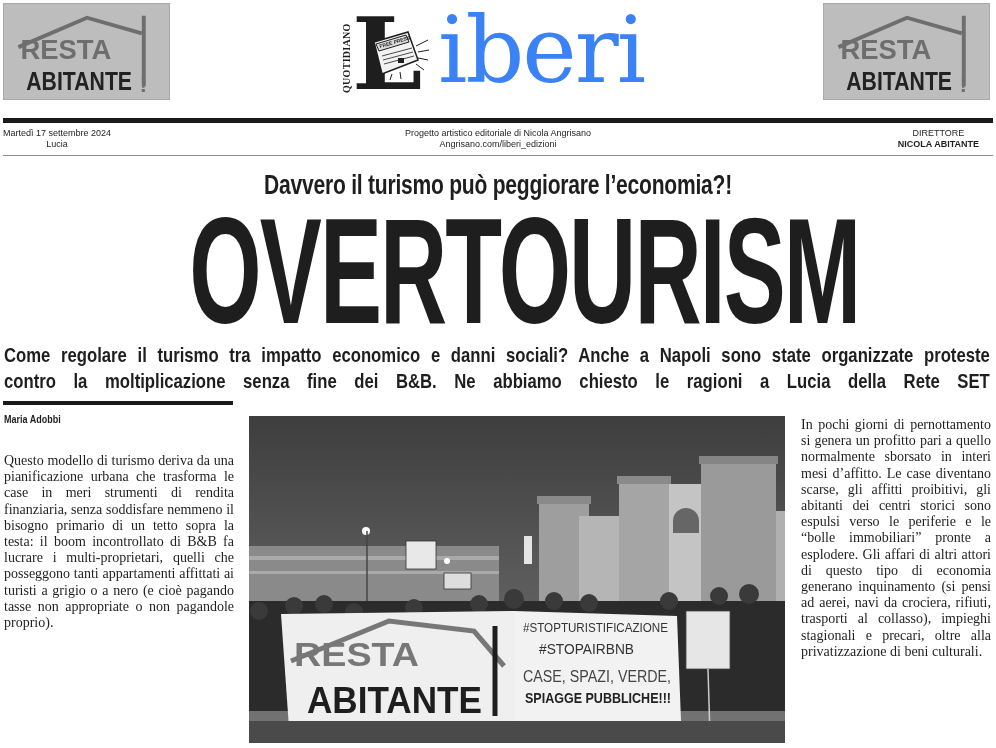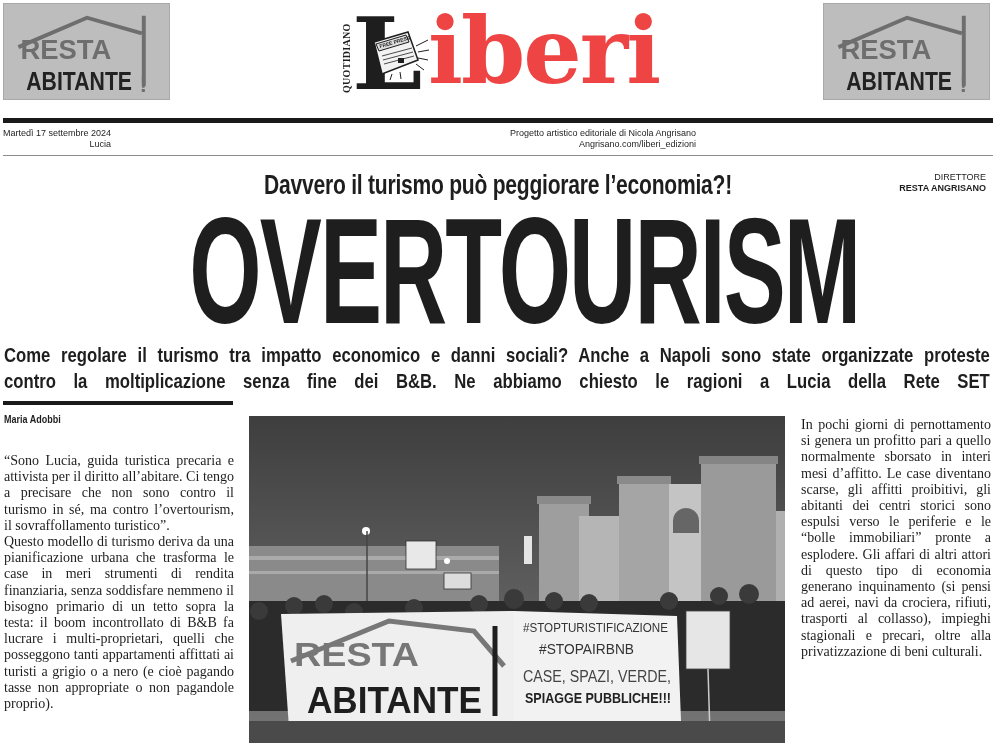--- a/index.html
+++ b/index.html
@@ -26,32 +26,32 @@
     }
     .brand .big-L {
       position: absolute; left: 14px; top: -4px;
       font-family: "DejaVu Serif", serif; font-weight: bold; font-size: 100px; line-height: 1;
       color: #1e1e1e;
     }
     .brand .press-icon {
       position: absolute; left: 30px; top: 20px; width: 62px; height: 54px;
     }
     .brand .rest {
-      position: absolute; left: 90px; top: -3px;
-      font-family: "DejaVu Serif", serif; font-weight: bold; font-size: 92px; line-height: 1;
-      letter-spacing: -2px; color: #ef4444;
+      position: absolute; left: 100px; top: -3px;
+      font-family: "DejaVu Serif", serif; font-weight: normal; font-size: 92px; line-height: 1;
+      letter-spacing: -2px; color: #3b82f6;
     }
 
     .rule-thick { position: absolute; left: 3px; width: 990px; height: 5px; background: #1a1a1a; top: 118px; }
     .rule-thin { position: absolute; left: 3px; width: 990px; height: 1px; background: #8c8c8c; top: 155px; }
 
     .meta { position: absolute; top: 128px; font-size: 9px; line-height: 11px; color: #1e1e1e; }
-    .meta.left { left: 3px; text-align: right; }
-    .meta.center { left: 300px; width: 396px; text-align: right; }
-    .meta.right { right: 10px; text-align: right; margin-top: 44px; }
+    .meta.left { left: 3px; text-align: center; }
+    .meta.center { left: 300px; width: 396px; text-align: center; }
+    .meta.right { right: 17px; text-align: center; }
     .meta .bold { font-weight: bold; }
 
     
     .kicker {
       position: absolute; left: 0; top: 170px; width: 996px; text-align: center;
       font-family: "Liberation Sans", sans-serif; font-weight: bold; font-size: 27px;
       transform: scaleX(0.78); transform-origin: center; letter-spacing: -0.3px; color: #1e1e1e;
     }
     .headline {
       position: absolute; left: 0; top: 196px; width: 996px; text-align: center;
@@ -136,37 +136,36 @@
 <div class="meta left">
   <div>Martedì 17 settembre 2024</div>
   <div>Lucia</div>
 </div>
 <div class="meta center">
   <div>Progetto artistico editoriale di Nicola Angrisano</div>
   <div>Angrisano.com/liberi_edizioni</div>
 </div>
 <div class="meta right">
   <div>DIRETTORE</div>
-  <div class="bold">RESTA ANGRISANO</div>
+  <div class="bold">NICOLA ABITANTE</div>
 </div>
 
 <div class="rule-thin"></div>
 
 <div class="kicker">Davvero il turismo può peggiorare l’economia?!</div>
 <div class="headline">OVERTOURISM</div>
 <div class="deck">
   <span>Come regolare il turismo tra impatto economico e danni sociali? Anche a Napoli sono state organizzate proteste</span>
   <span>contro la moltiplicazione senza fine dei B&amp;B. Ne abbiamo chiesto le ragioni a Lucia della Rete SET</span>
 </div>
 
 <div class="col-rule"></div>
 <div class="byline">Maria Adobbi</div>
 
 <div class="col left">
-  <p>“Sono Lucia, guida turistica precaria e attivista per il diritto all’abitare. Ci tengo a precisare che non sono contro il turismo in sé, ma contro l’overtouri­sm, il sovraffollamento turistico”.</p>
   <p>Questo modello di turismo deriva da una pianificazione urbana che trasfor­ma le case in meri strumenti di rendita finanziaria, senza soddisfare nemmeno il bisogno primario di un tetto sopra la testa: il boom incontrollato di B&amp;B fa lucrare i multi-proprietari, quelli che posseggono tanti appartamenti affittati ai turisti a grigio o a nero (e cioè pa­gando tasse non appropriate o non pa­gandole proprio).</p>
 </div>
 
 <div class="photo">
   <svg viewBox="0 0 536 327" preserveAspectRatio="none">
     <defs>
       <linearGradient id="sky" x1="0" y1="0" x2="0" y2="1">
         <stop offset="0" stop-color="#3e3e3e"></stop>
         <stop offset="1" stop-color="#777"></stop>
       </linearGradient>

